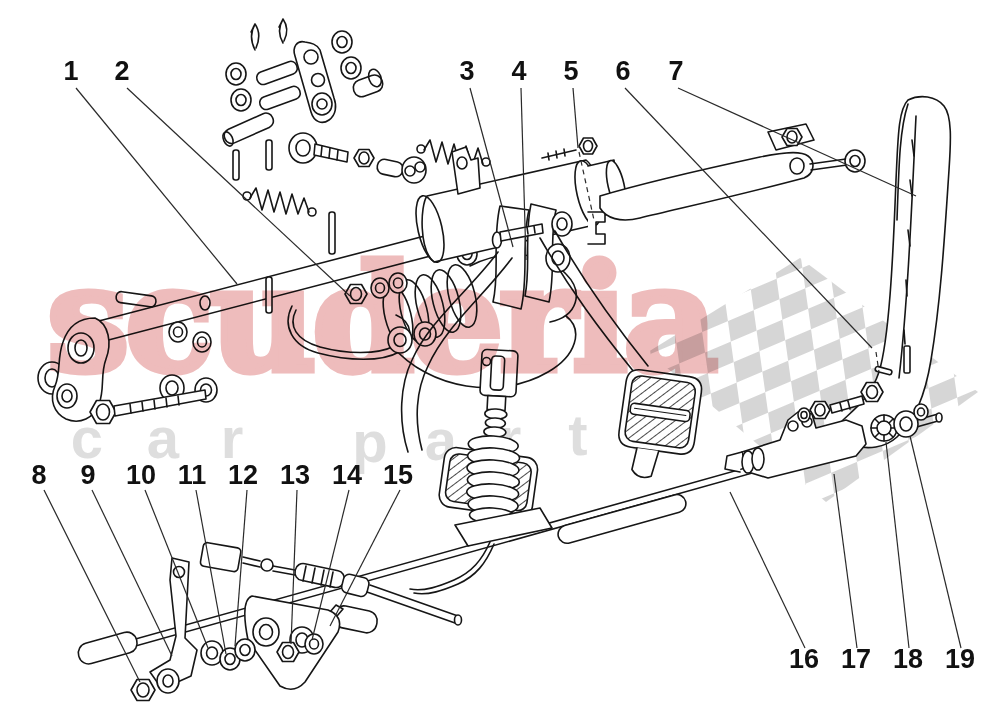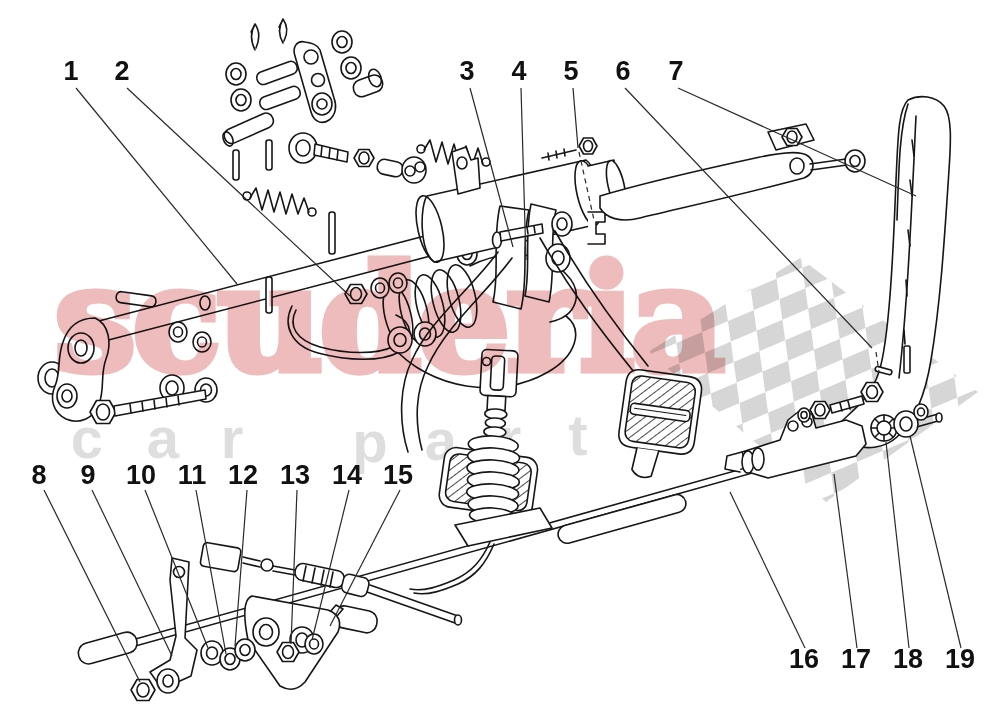--- a/index.html
+++ b/index.html
@@ -1,20 +1,20 @@
 <!DOCTYPE html>
 <html><head>
 <meta charset="utf-8">
 <style>
   html,body{margin:0;padding:0;background:#fff;}
   .stage{position:relative;width:1000px;height:727px;background:#ffffff;overflow:hidden;
          font-family:"Liberation Sans",sans-serif;}
   .stage svg{position:absolute;left:0;top:0;}
   .brand-watermark{
-    position:absolute;left:54px;top:246px;width:700px;
+    position:absolute;left:47px;top:246px;width:700px;
     font-family:"DejaVu Serif",serif;font-weight:bold;font-size:146px;
     letter-spacing:-4px;line-height:1;color:#eebcbc;
     -webkit-text-stroke:7px #eebcbc;
     mix-blend-mode:multiply;pointer-events:none;white-space:nowrap;
   }
   .callout-num{font-weight:bold;}
 </style>
 </head>
 <body>
 

